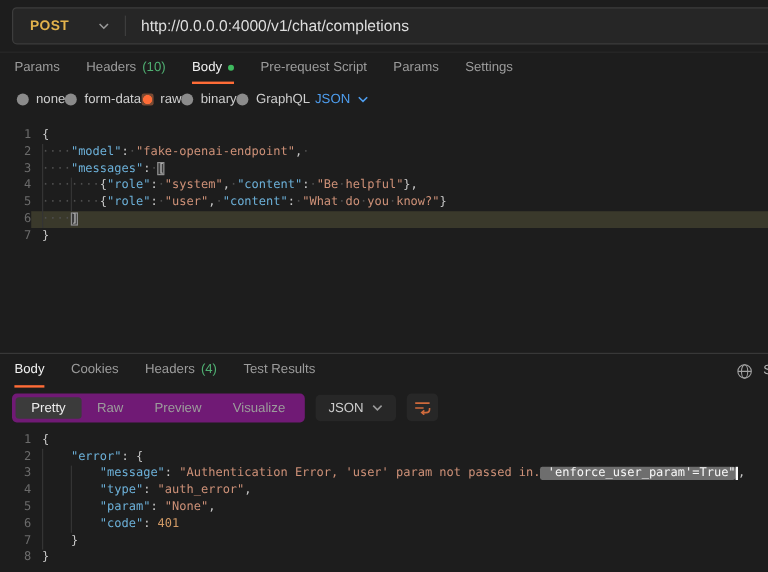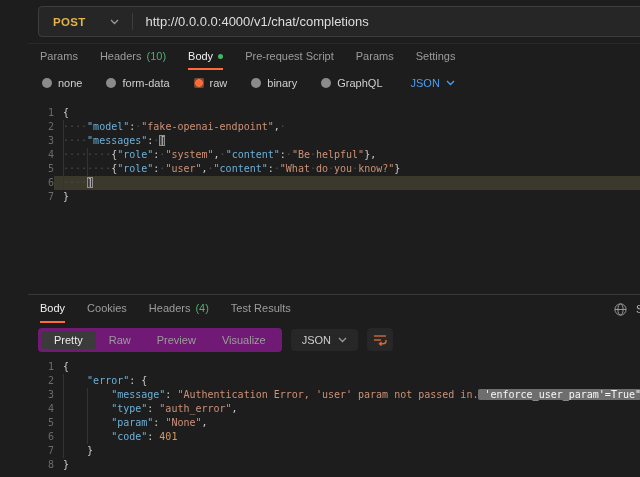--- a/index.html
+++ b/index.html
@@ -1,42 +1,42 @@
 <!DOCTYPE html>
 <html><head>
 <meta charset="utf-8">
 <style>
   * { margin:0; padding:0; box-sizing:border-box; }
   html,body { width:640px; height:477px; }
   body {
     background:#1d1d1d; color:#d0d0d0; overflow:hidden;
     font-family:"Liberation Sans", sans-serif; font-size:11px;
   }
-  .app { width:640px; height:477px; display:flex; flex-direction:column;padding-left:28px; }
+  .app { width:640px; height:477px; display:flex; flex-direction:column; }
 
   
   .url-row { height:44px; flex:none; padding:6px 0 0 10px; border-bottom:1px solid #292929; }
   .url-bar { height:31px; width:634px; background:#262626; border:1px solid #3d3d3d;
              border-radius:4px; display:flex; align-items:center; }
   .method { color:#e3b34c; font-weight:bold; font-size:11.5px; padding-left:14px; letter-spacing:.3px; }
   .chev { display:flex; align-items:center; color:#9a9a9a; }
   .method-chev { margin-left:24px; }
   .url-sep { width:1px; height:17px; background:#3d3d3d; margin-left:13px; flex:none; }
   .url-text { font-size:13px; color:#dedede; margin-left:13px; white-space:nowrap; }
 
   
   .tabs { height:26px; flex:none; display:flex; align-items:stretch; padding-left:12px; }
   .tab { display:flex; align-items:center; gap:5px; margin-right:22px; color:#9c9c9c;
          border-bottom:2px solid transparent; cursor:default; white-space:nowrap; }
   .tab.active { color:#f1f1f1; border-bottom-color:#ff6c37; }
   .t-count { color:#4fae71; }
   .t-dot { width:5px; height:5px; border-radius:50%; background:#3fba5f; display:inline-block; }
 
   
-  .radio-row { height:26px; flex:none; display:flex; align-items:center; gap:24px;
+  .radio-row { height:26px; flex:none; display:flex; align-items:center; gap:0;
                padding-left:14px; color:#cfcfcf; }
   .mode { display:flex; align-items:center; gap:6px; }
   .radio { width:10px; height:10px; border-radius:50%; background:#8b8b8b; flex:none; }
   .radio.sel { background:radial-gradient(circle,#ff6c37 0 50%,#7a4a33 58% 100%); }
   .lang-select { color:#4e9ef0; display:flex; align-items:center; gap:6px; margin-left:4px; }
 
   
   .editor { font-family:"DejaVu Sans Mono", monospace; font-size:10px; line-height:14px;
             position:relative; overflow:hidden; }
   #req-editor  { height:198px; flex:none; padding-top:10px; }

